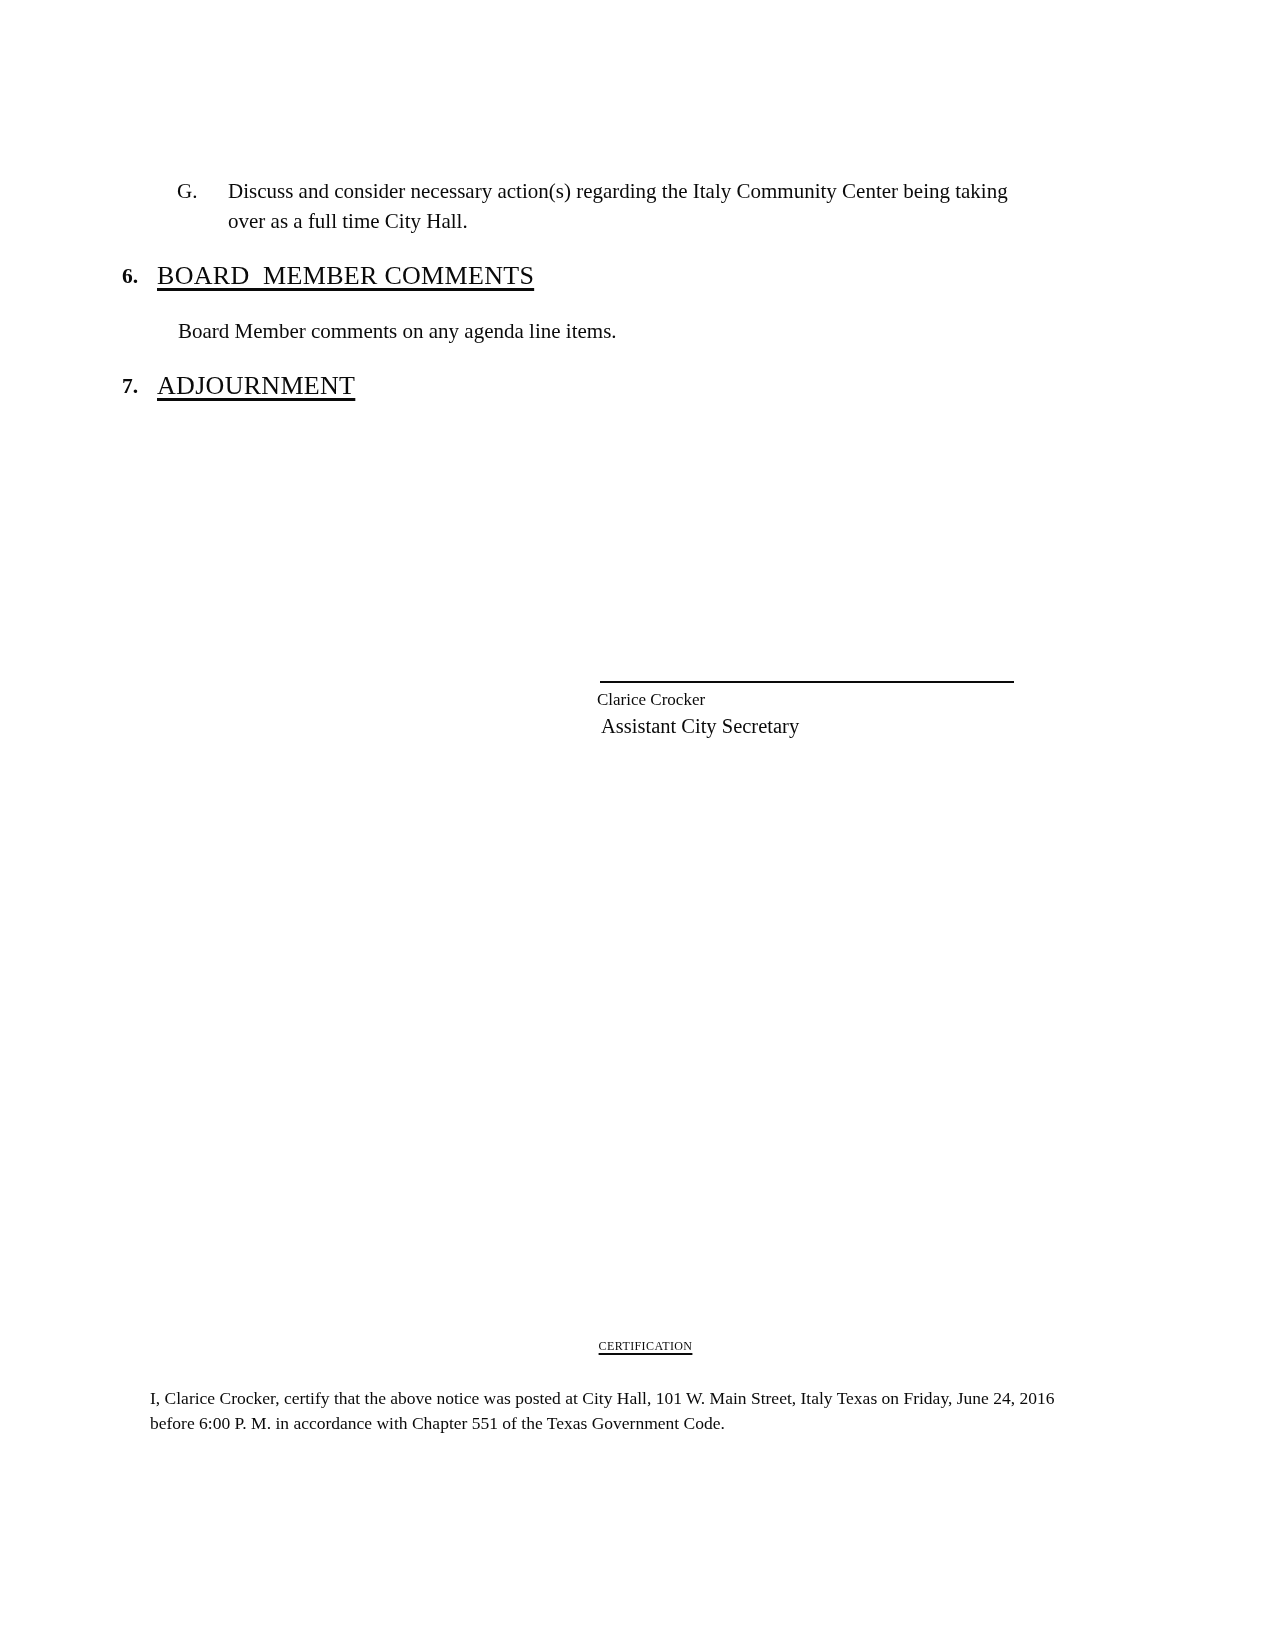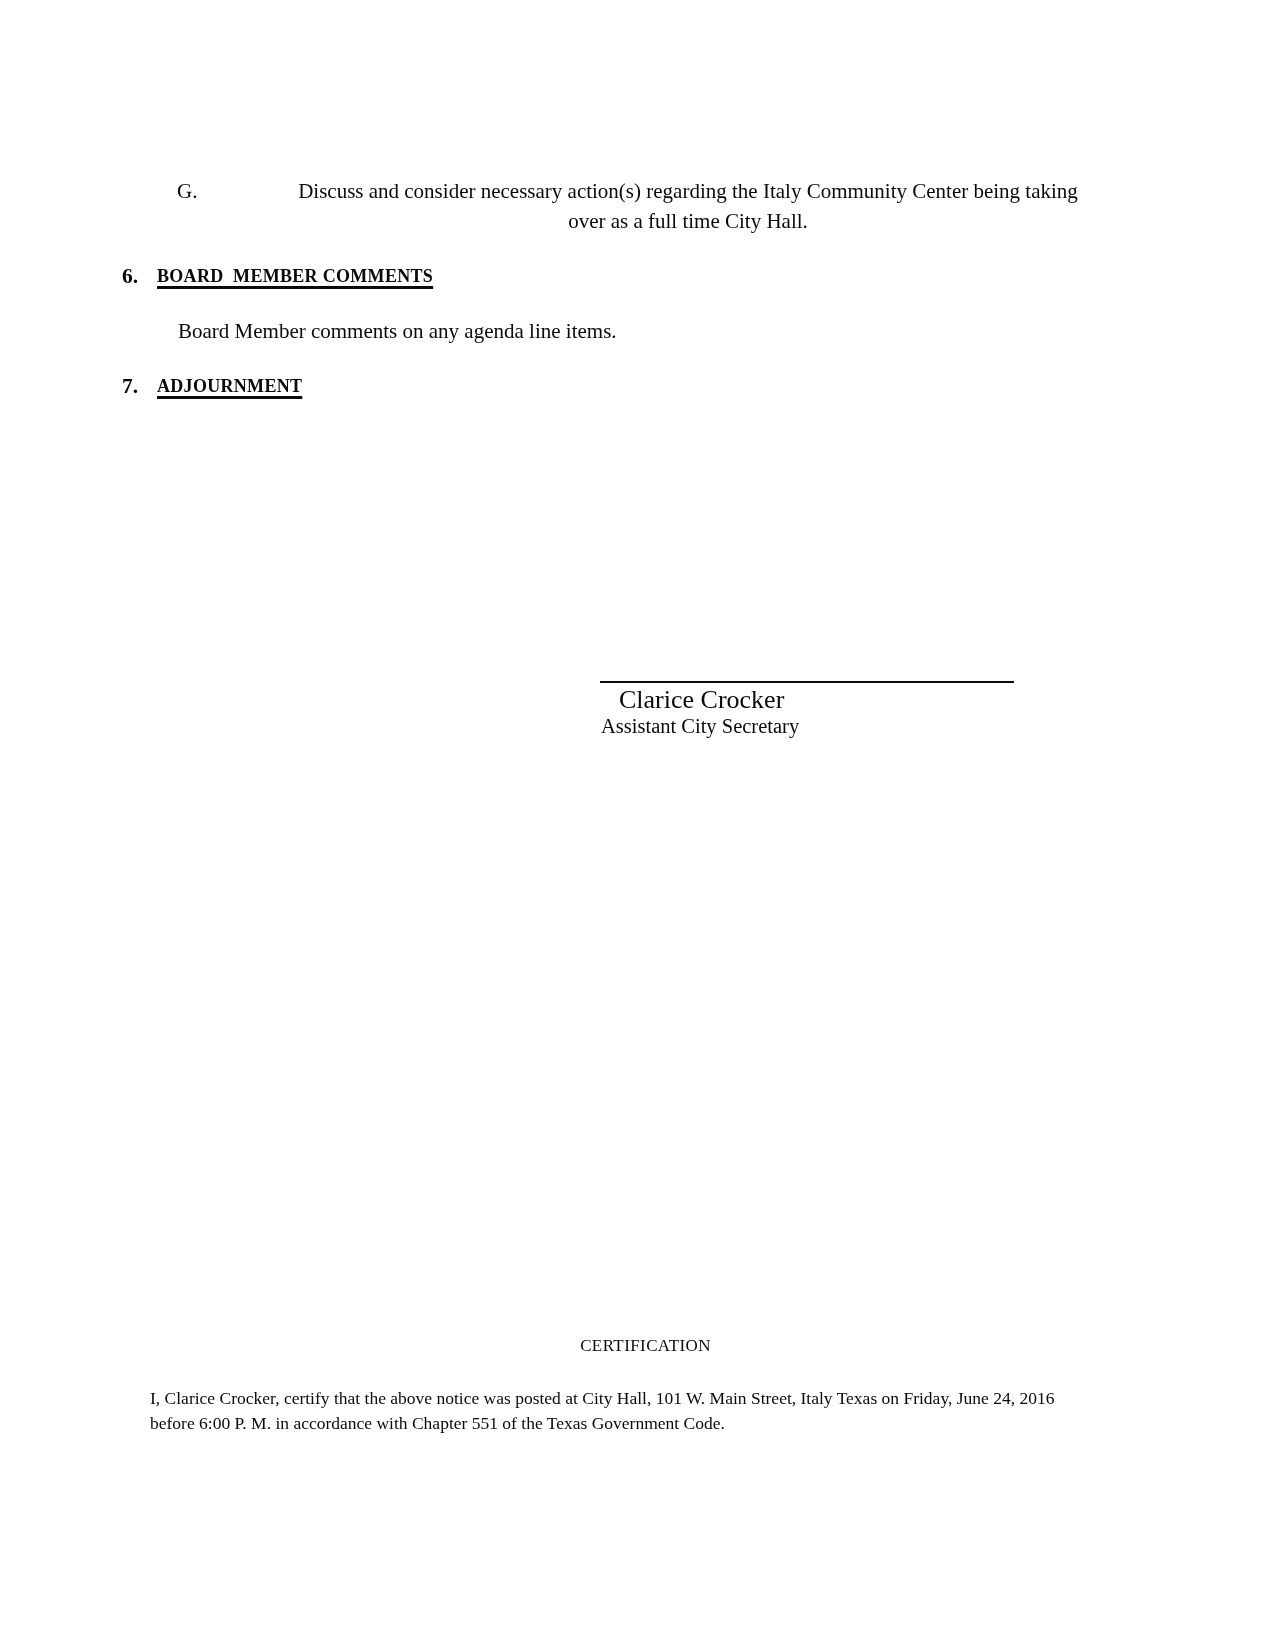--- a/index.html
+++ b/index.html
@@ -22,31 +22,30 @@
 
   
   .item-g-label {
     top: 176px; left: 177px;
     font-size: 21px; line-height: 30px;
   }
   .item-g-text {
     top: 176px; left: 228px; width: 920px;
     font-size: 21px; line-height: 30px;
     white-space: pre-wrap;
-    text-align: center;
   }
 
   
   .sec-number {
     font-size: 21.5px; line-height: 30px;
     font-weight: bold;
   }
   .sec-title {
-    font-size: 18px; line-height: 30px;
-    font-weight: bold;
+    font-size: 26px; line-height: 30px;
+    font-weight: normal;
     text-decoration: underline;
     text-decoration-thickness: 2.5px;
     text-underline-offset: 4px;
     white-space: pre-wrap;
     letter-spacing: 0.3px;
   }
   .sec6-number { top: 261px; left: 122px; }
   .sec6-title  { top: 261px; left: 157px; }
 
   .sec-body {
@@ -57,35 +56,36 @@
 
   .sec7-number { top: 371px; left: 122px; }
   .sec7-title  { top: 371px; left: 157px; text-align: center; }
 
   
   .signature-line {
     top: 681px; left: 600px; width: 414px; height: 0;
     border-top: 2px solid #0a0a0a;
   }
   .signature-name {
-    top: 686px; left: 619px;
-    font-size: 26px; line-height: 27px;
+    top: 686px; left: 597px;
+    font-size: 17px; line-height: 27px;
   }
   .signature-title {
     top: 713px; left: 601px;
     font-size: 20.5px; line-height: 27px; font-family: Liberation Serif, serif;
   }
 
   
   .cert-heading-row {
     top: 1334px; left: 0; width: 1275px;
     text-align: center;
   }
   .cert-heading {
-    font-size: 17px; line-height: 24px;
+    font-size: 12px; line-height: 24px;
+    text-decoration: underline;
     text-decoration-thickness: 1.5px;
     text-underline-offset: 3px;
     letter-spacing: 0.4px;
     margin-left: 16px;
   }
   .cert-body {
     top: 1386px; left: 150px; width: 1005px;
     font-size: 17.5px; line-height: 25px;
     white-space: pre-wrap;
   }

